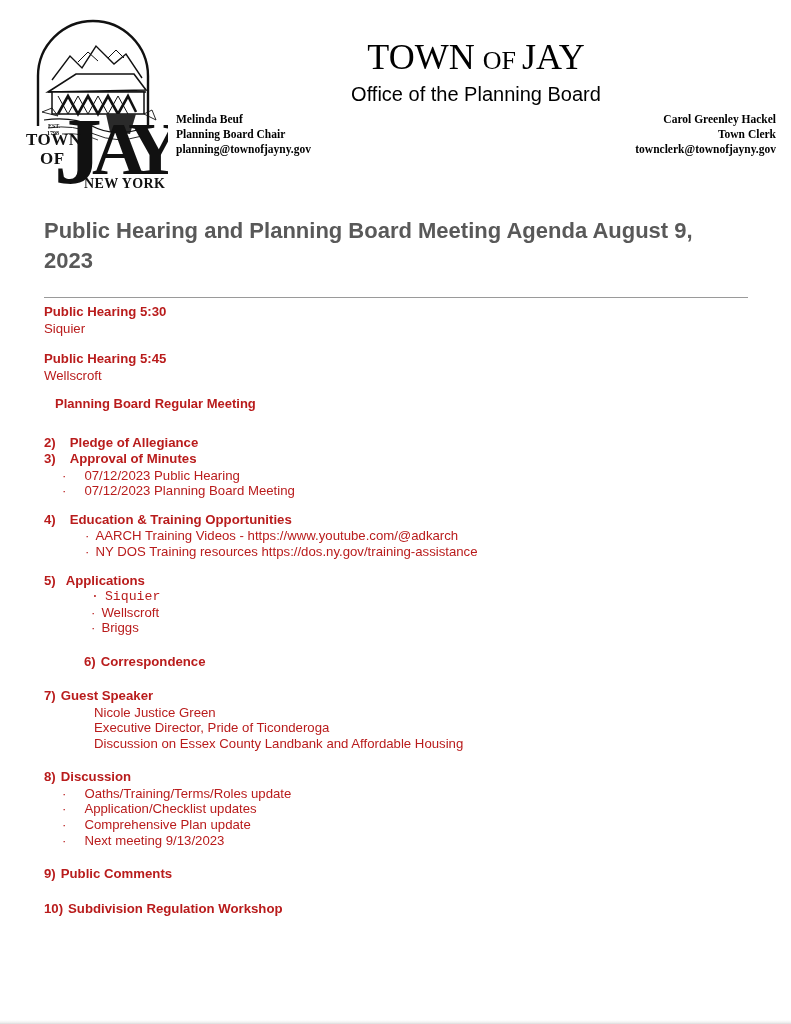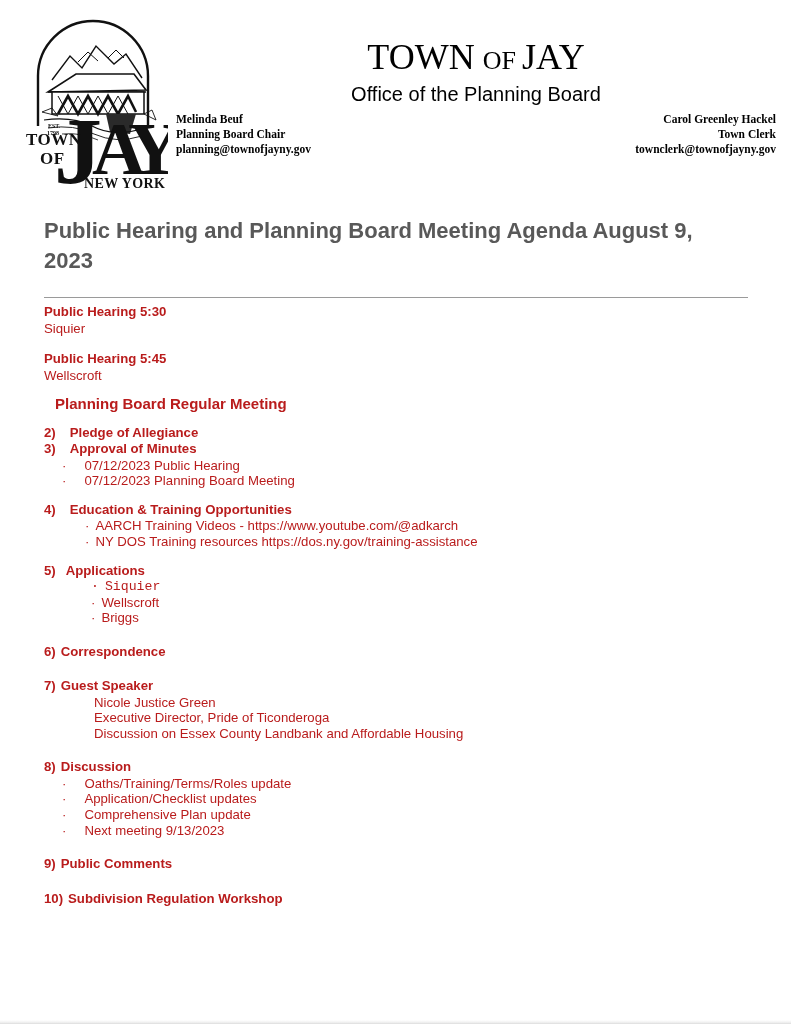--- a/index.html
+++ b/index.html
@@ -121,24 +121,24 @@
     line-height: 17px;
   }
   .hearing .h-name {
     font-weight: normal;
     font-size: 13.2px;
     line-height: 17px;
   }
 
   .section-head {
     font-weight: bold;
-    font-size: 15px;
+    font-size: 13px;
     line-height: 17px;
     margin-top: 11px;
-    margin-bottom: 13px;
+    margin-bottom: 23px;
     padding-left: 11px;
   }
 
   .item {
     margin-bottom: 0px;
   }
   .item-head {
     font-weight: bold;
     font-size: 13.2px;
     line-height: 16.4px;
@@ -294,21 +294,21 @@
 
     <div class="item gap">
       <div class="item-head"><span>5)</span><span style="display:inline-block;width:10px;"></span><span>Applications</span></div>
       <ul class="sub-list" style="padding-left:0;">
         <li style="padding-left:56px;text-indent:-9px;font-family:Liberation Mono, monospace;"><span class="bullet-dot">·</span><span style="display:inline-block;width:6px;"></span><span>Siquier</span></li>
         <li style="padding-left:56px;text-indent:-9px;"><span class="bullet-dot">·</span><span style="display:inline-block;width:6px;"></span><span>Wellscroft</span></li>
         <li style="padding-left:56px;text-indent:-9px;"><span class="bullet-dot">·</span><span style="display:inline-block;width:6px;"></span><span>Briggs</span></li>
       </ul>
     </div>
 
-    <div class="item gap" style="margin-top:18px;">
+    <div class="item gap" style="margin-top:18px;margin-left:40px;">
       <div class="item-head"><span>6)</span><span style="display:inline-block;width:5px;"></span><span>Correspondence</span></div>
     </div>
 
     <div class="item gap" style="margin-top:18px;">
       <div class="item-head"><span>7)</span><span style="display:inline-block;width:5px;"></span><span>Guest Speaker</span></div>
       <ul class="plain-list">
         <li>Nicole Justice Green</li>
         <li>Executive Director, Pride of Ticonderoga</li>
         <li>Discussion on Essex County Landbank and Affordable Housing</li>
       </ul>

